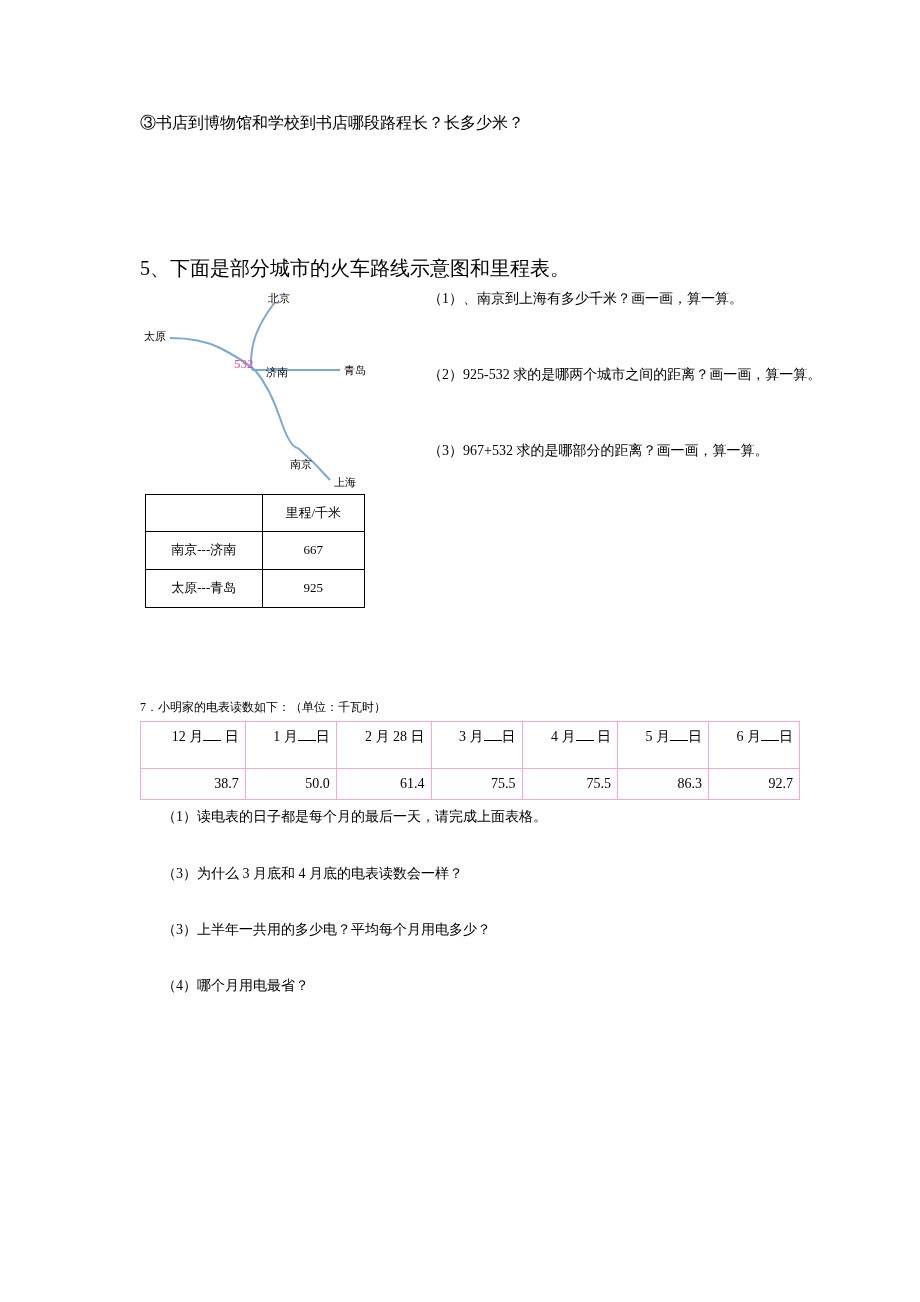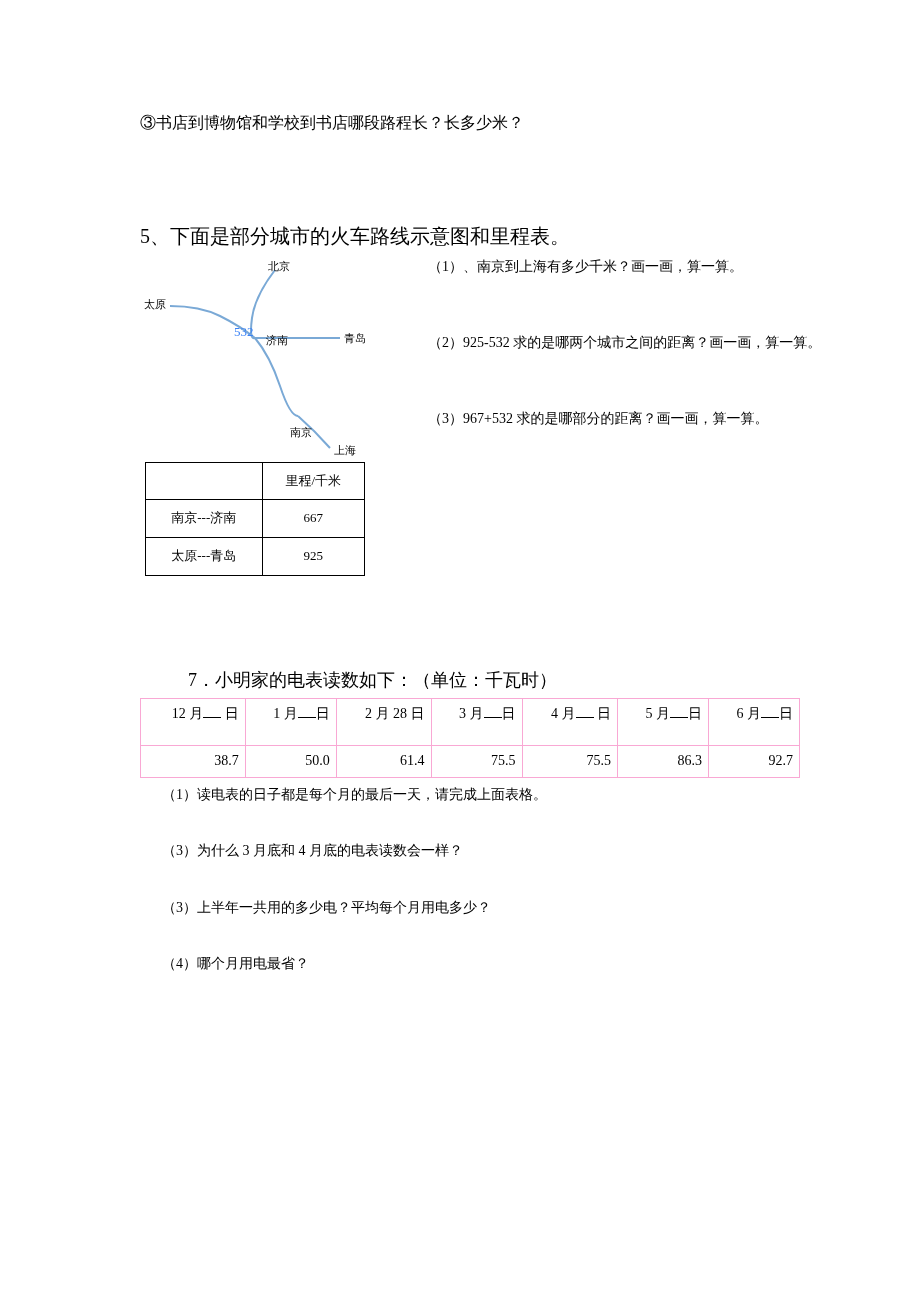--- a/index.html
+++ b/index.html
@@ -11,21 +11,21 @@
       color: #000;
       width: 920px;
       line-height: 1.6;
     }
     .page {
       padding: 110px 120px 50px 140px;
       box-sizing: border-box;
     }
     .q3 {
       font-size: 16px;
-      margin-bottom: 84px;
+      margin-bottom: 116px;
     }
     .q5-intro {
       font-size: 20px;
       margin-bottom: 4px;
     }
     .q5-block {
       position: relative;
       height: 290px;
       margin-bottom: 120px;
     }
@@ -44,21 +44,21 @@
       top: 0;
     }
     .city-label {
       position: absolute;
       font-size: 11px;
       color: #000;
     }
     .dist-label {
       position: absolute;
       font-size: 13px;
-      color: #3b82f6;
+      color: #ec4899;
     }
     .q5-right {
       position: absolute;
       left: 280px;
       top: 0;
       width: 420px;
     }
     .q5-right p {
       margin: 0 0 54px 8px;
       font-size: 14px;
@@ -72,23 +72,22 @@
       border-collapse: collapse;
       font-size: 13px;
     }
     .km-table td, .km-table th {
       border: 1px solid #000;
       padding: 8px 6px;
       text-align: center;
       font-weight: normal;
     }
     .q7-intro {
-      font-size: 18px;
+      font-size: 12px;
       margin-bottom: 4px;
-      margin-left: 48px;
     }
     .meter-table {
       width: 100%;
       border-collapse: collapse;
       font-size: 14px;
       margin-bottom: 6px;
     }
     .meter-table td, .meter-table th {
       border: 1px solid #f9a8d4;
       padding: 4px 6px;

